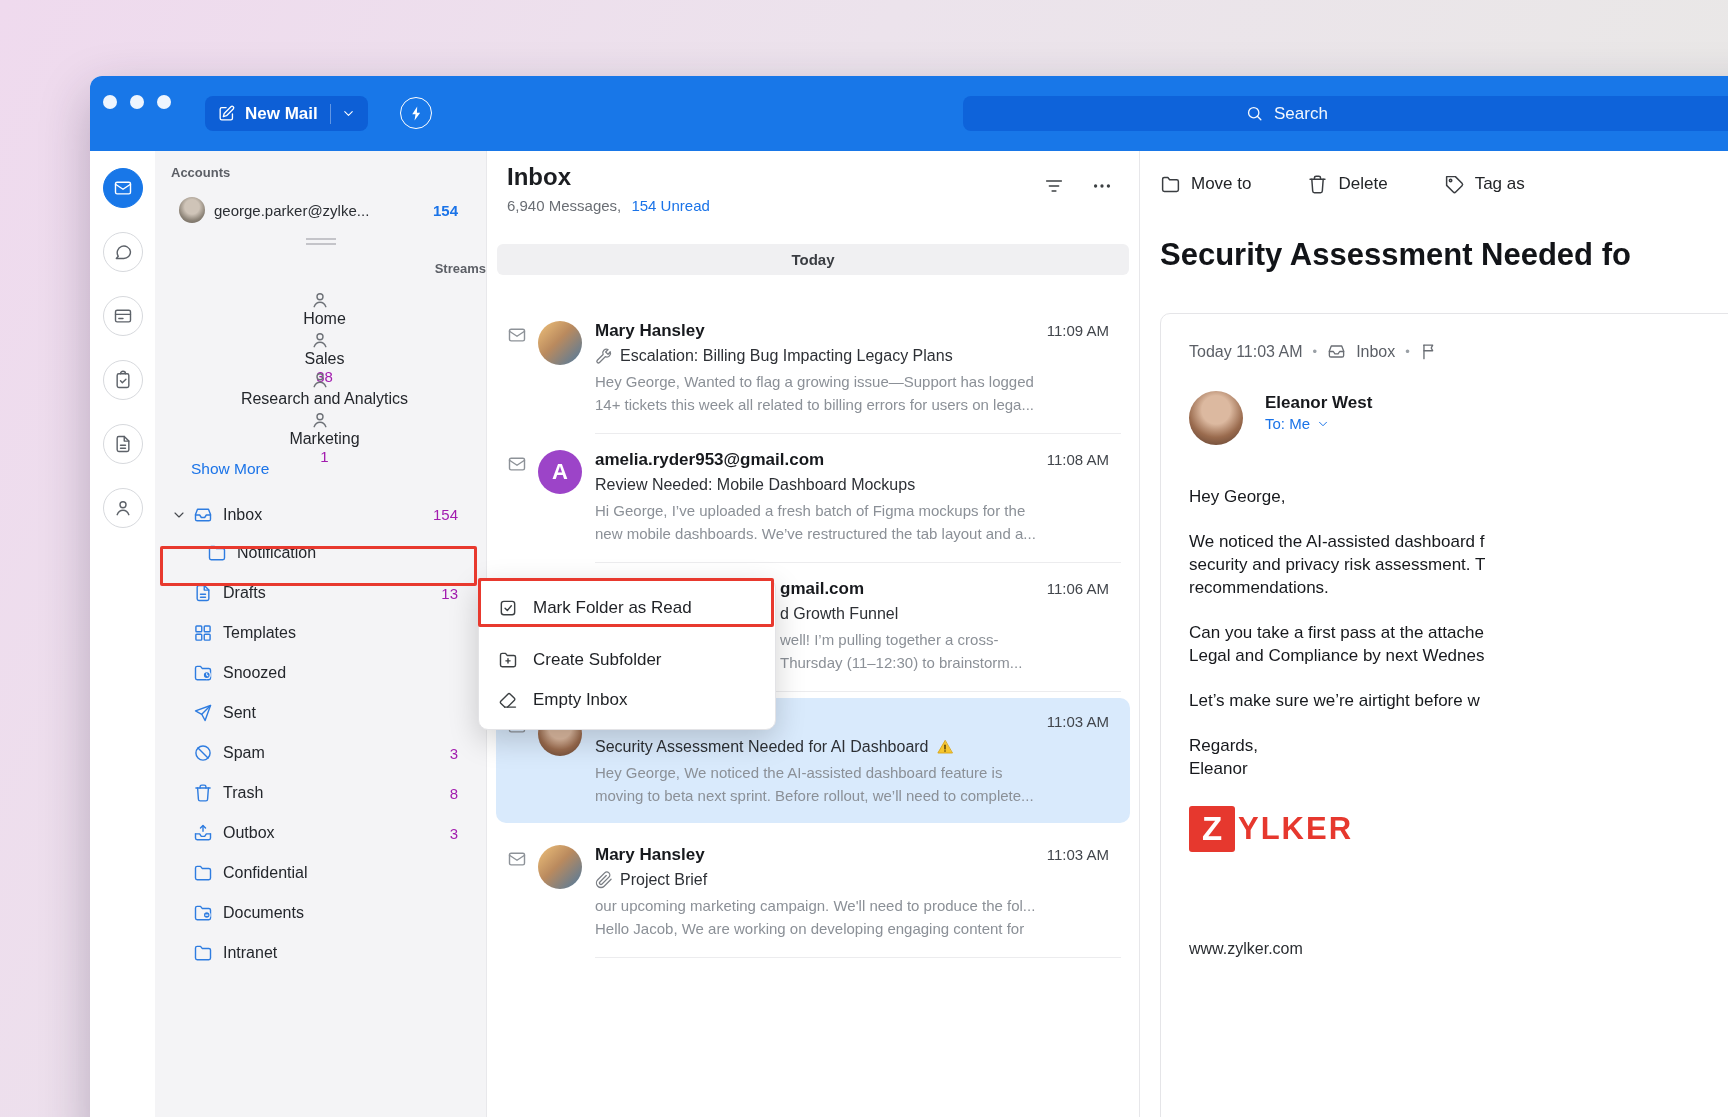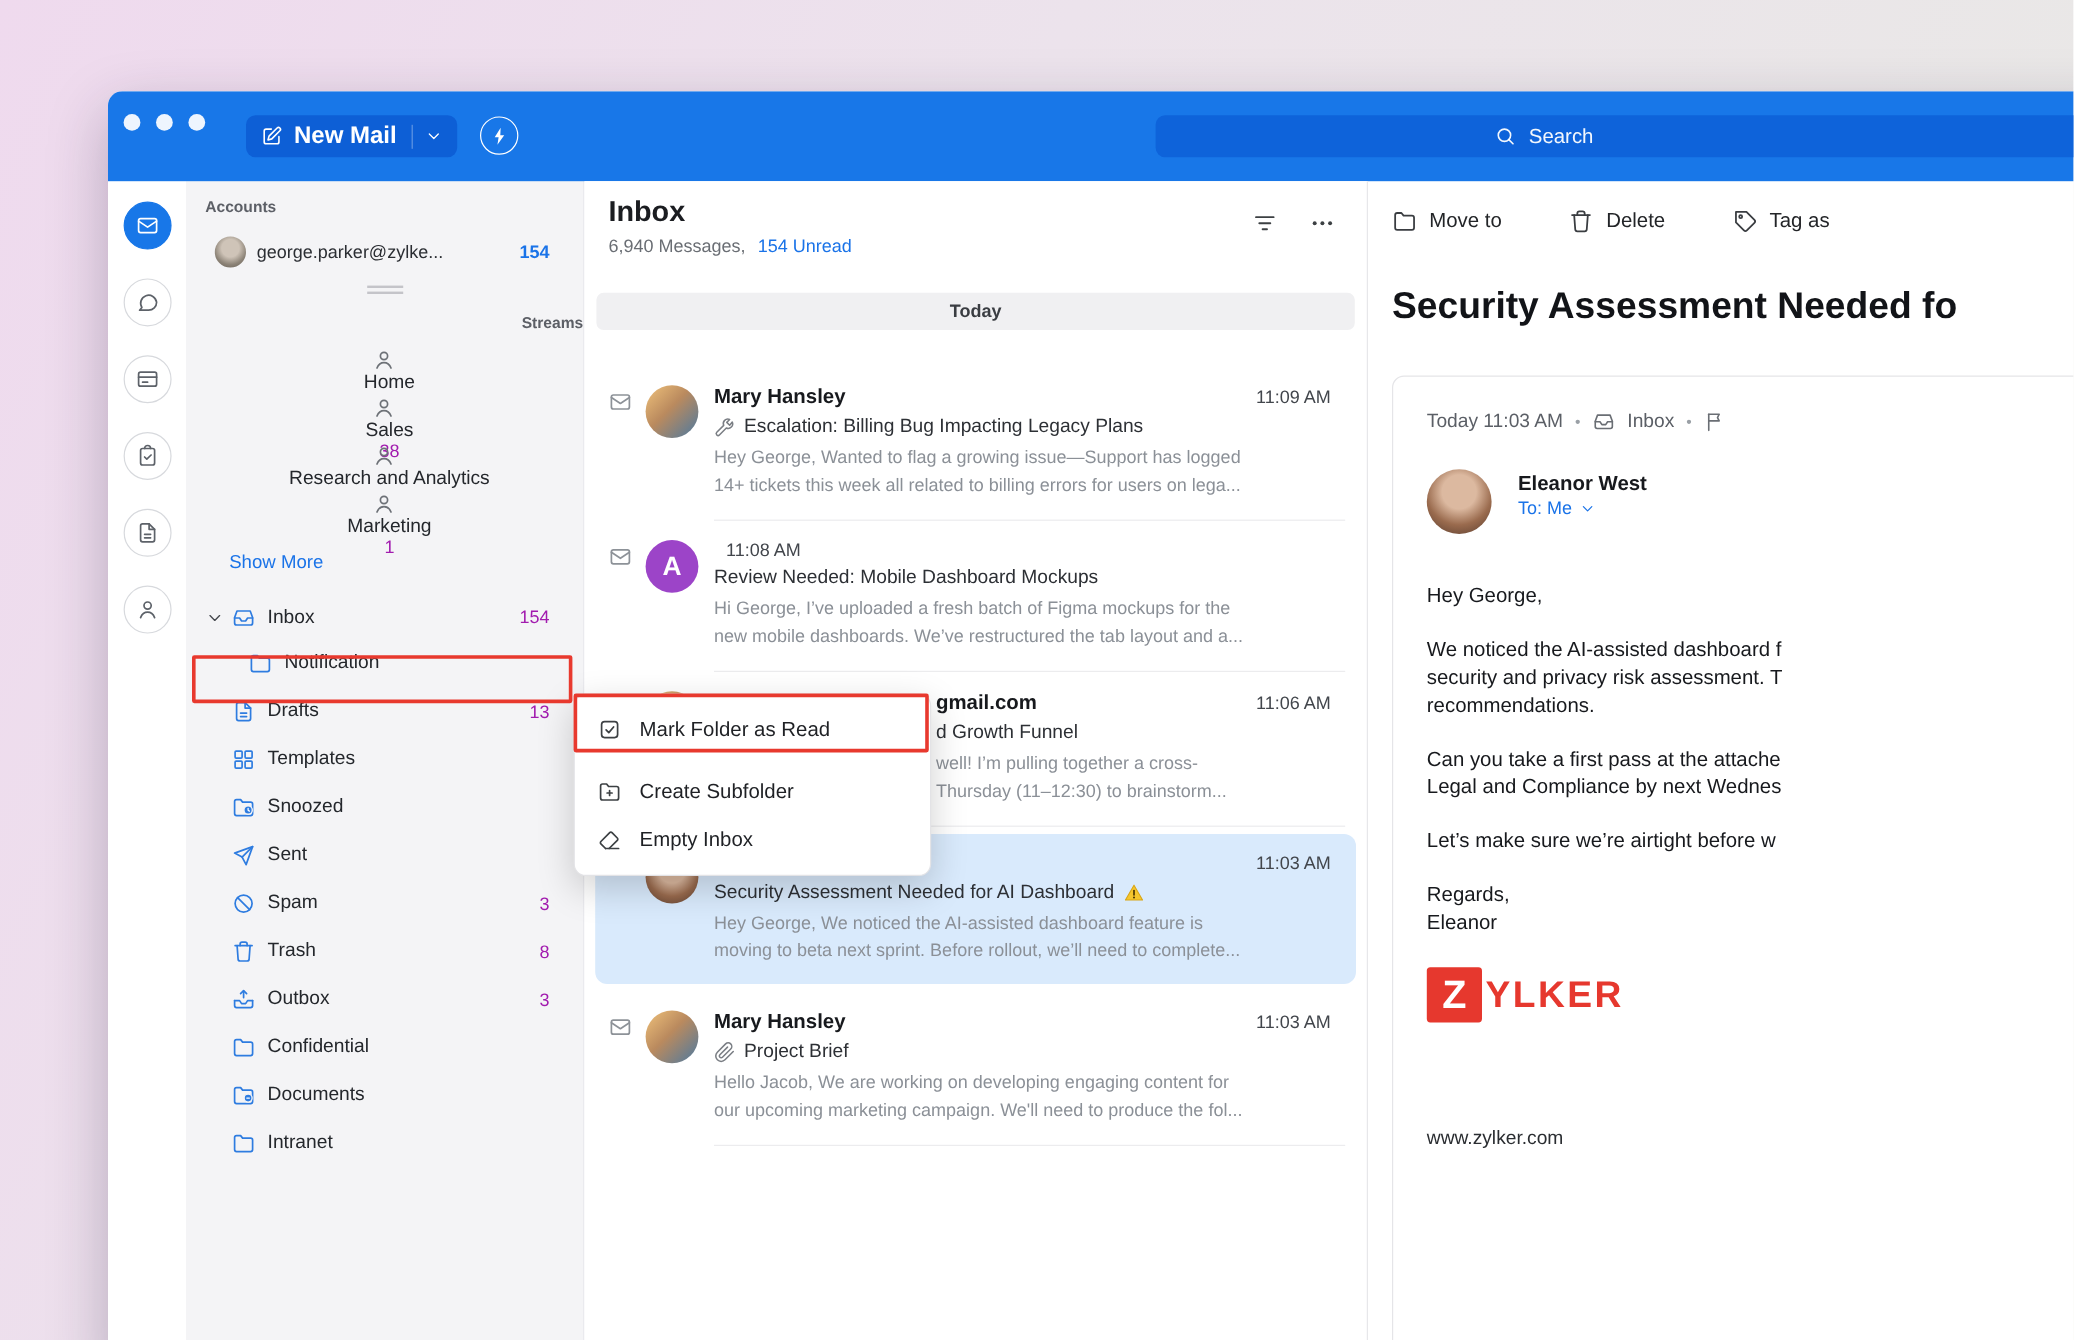--- a/index.html
+++ b/index.html
@@ -10,21 +10,21 @@
   
   .window { position:absolute; left:90px; top:76px; width:1700px; height:1062px;
     border-radius:12px 12px 0 0; overflow:hidden; background:#fff;
     box-shadow:0 18px 50px rgba(40,30,60,.28); display:flex; flex-direction:column; }
 
   .titlebar { height:75px; background:#1877e8; position:relative; flex:none; }
   .lights { position:absolute; left:13px; top:19px; display:flex; gap:13px; }
   .light { width:14px; height:14px; border-radius:50%; background:rgba(255,255,255,.93); }
   .newmail { position:absolute; left:115px; top:20px; height:35px; background:#0d5fd6;
     border-radius:8px; display:flex; align-items:center; padding:0 12px; color:#fff; }
-  .newmail .lbl { font-size:20px; font-weight:700; margin:0 12px 0 9px; }
+  .newmail .lbl { font-size:17px; font-weight:700; margin:0 12px 0 9px; }
   .nm-div { width:1px; height:20px; background:rgba(255,255,255,.35); margin-right:10px; }
   .flashbtn { position:absolute; left:310px; top:21px; width:32px; height:32px; border-radius:50%;
     border:1.6px solid #fff; color:#fff; display:flex; align-items:center; justify-content:center; }
   .searchbar { position:absolute; left:873px; top:20px; height:35px; right:-70px;
     background:#0e63da; border-radius:8px; color:rgba(255,255,255,.95); }
   .search-inner { position:absolute; left:282px; top:0; height:35px; display:flex; align-items:center; gap:10px; font-size:17px; }
 
   .main { flex:1; display:flex; min-height:0; }
 
   
@@ -508,20 +508,21 @@
             </div>
           </div>
 
           <div class="msg-row">
             <svg class="ic env">
                 <use href="#i-mail"></use>
               </svg>
             <div class="avatar av-letter">A</div>
             <div class="msg-main">
               <div class="msg-top">
+                <span class="sender">amelia.ryder953@gmail.com</span>
                 <span class="mtime">11:08 AM</span>
               </div>
               <div class="subject">
                 <span>Review Needed: Mobile Dashboard Mockups</span>
               </div>
               <div class="preview">
                 <div>Hi George, I’ve uploaded a fresh batch of Figma mockups for the</div>
                 <div>new mobile dashboards. We’ve restructured the tab layout and a...</div>
               </div>
             </div>
@@ -580,22 +581,22 @@
                 <span class="sender">Mary Hansley</span>
                 <span class="mtime">11:03 AM</span>
               </div>
               <div class="subject">
                 <svg class="ic">
                     <use href="#i-paperclip"></use>
                   </svg>
                 <span>Project Brief</span>
               </div>
               <div class="preview">
+                <div>our upcoming marketing campaign. We'll need to produce the fol...</div>
                 <div>Hello Jacob, We are working on developing engaging content for</div>
-                <div>our upcoming marketing campaign. We'll need to produce the fol...</div>
               </div>
             </div>
           </div>
 
         </div>
       </div>
 
       <div class="reading">
         <div class="rp-toolbar">
           <div class="rp-tool">

